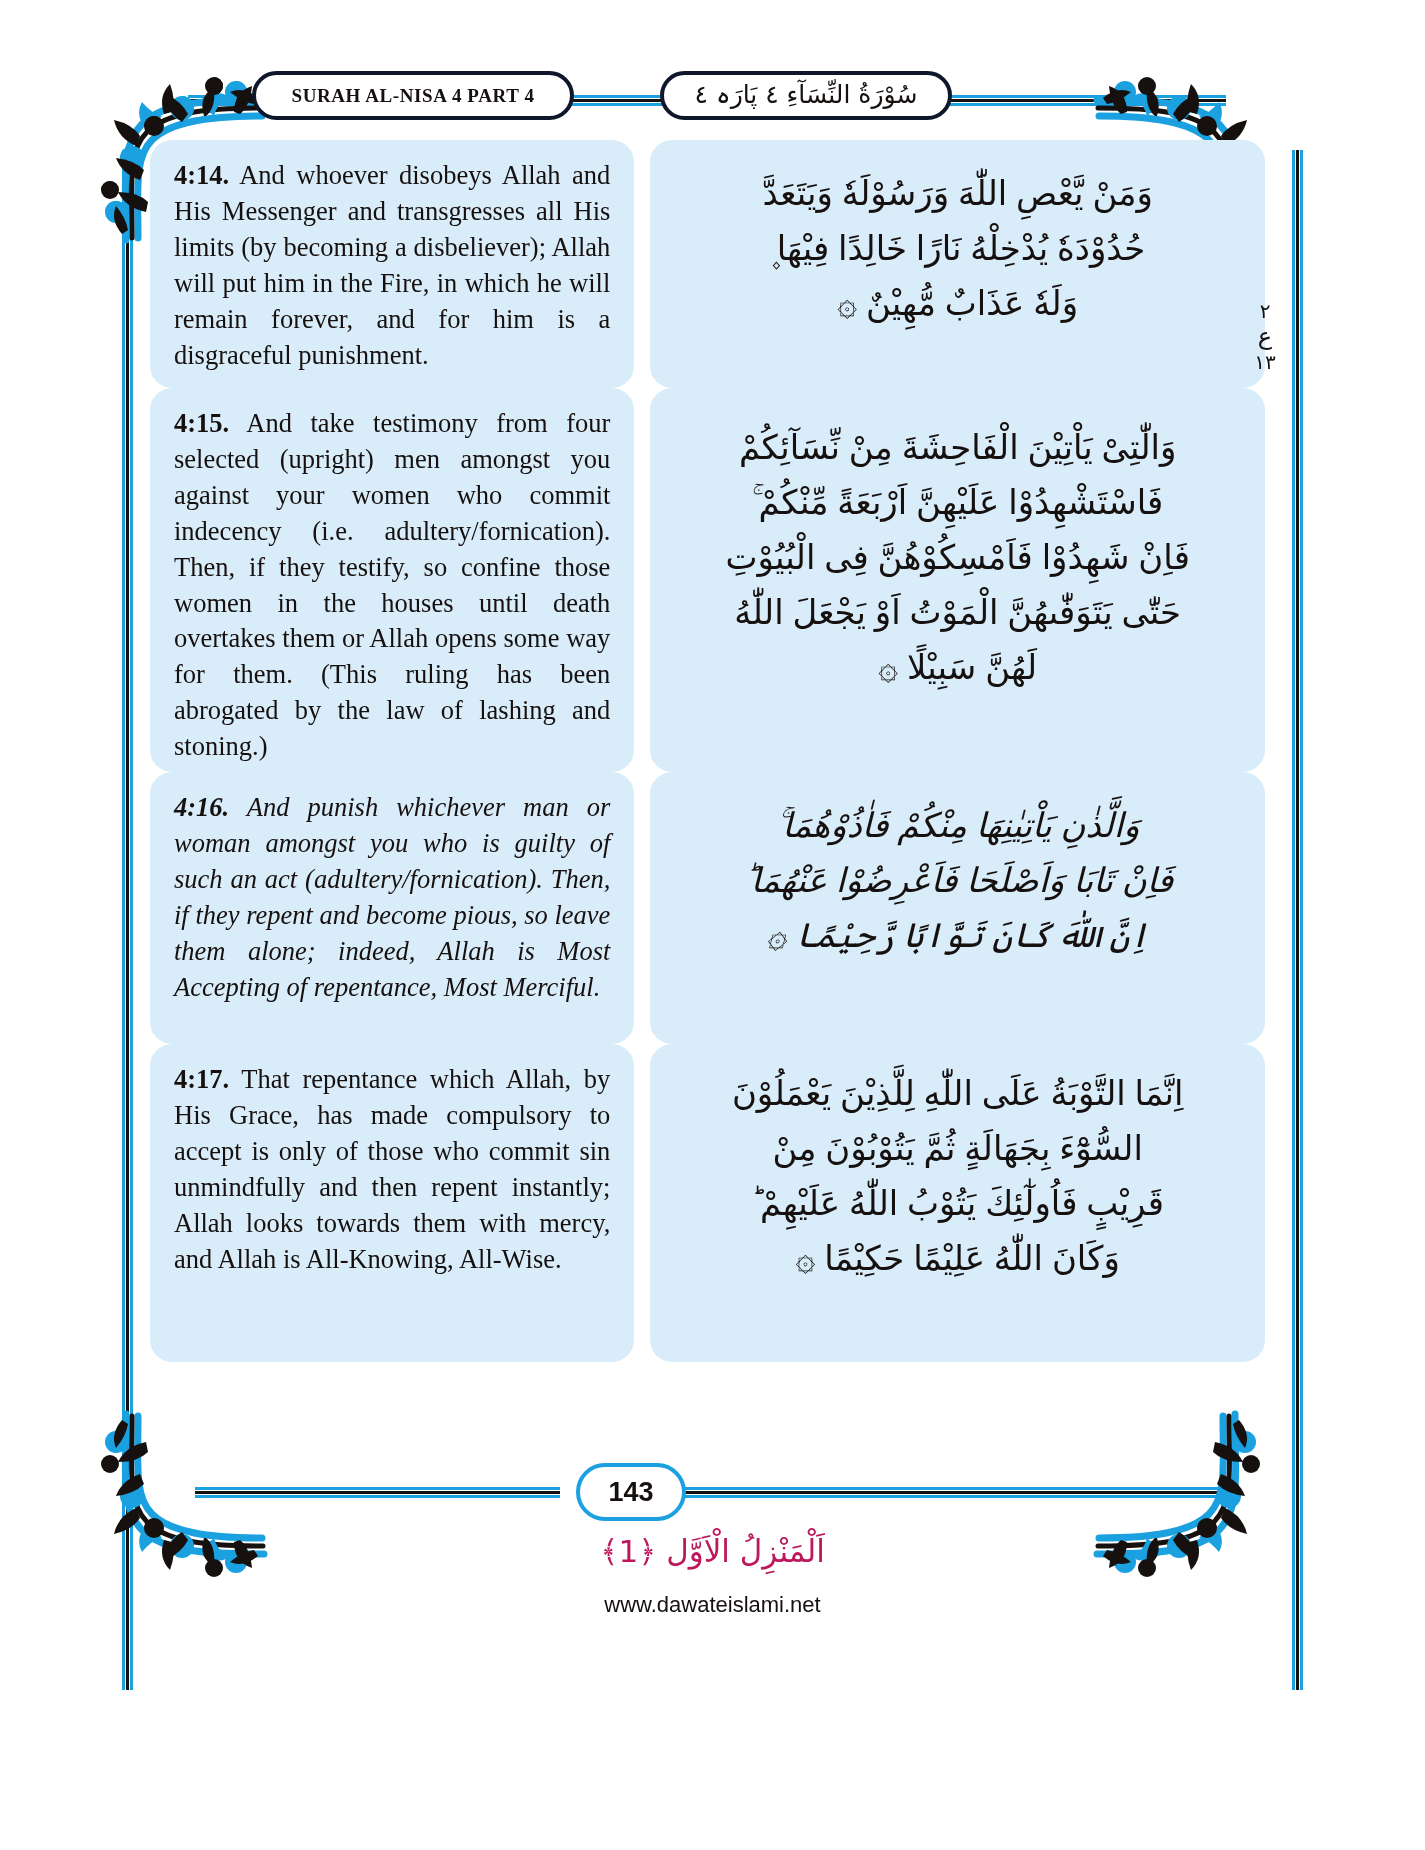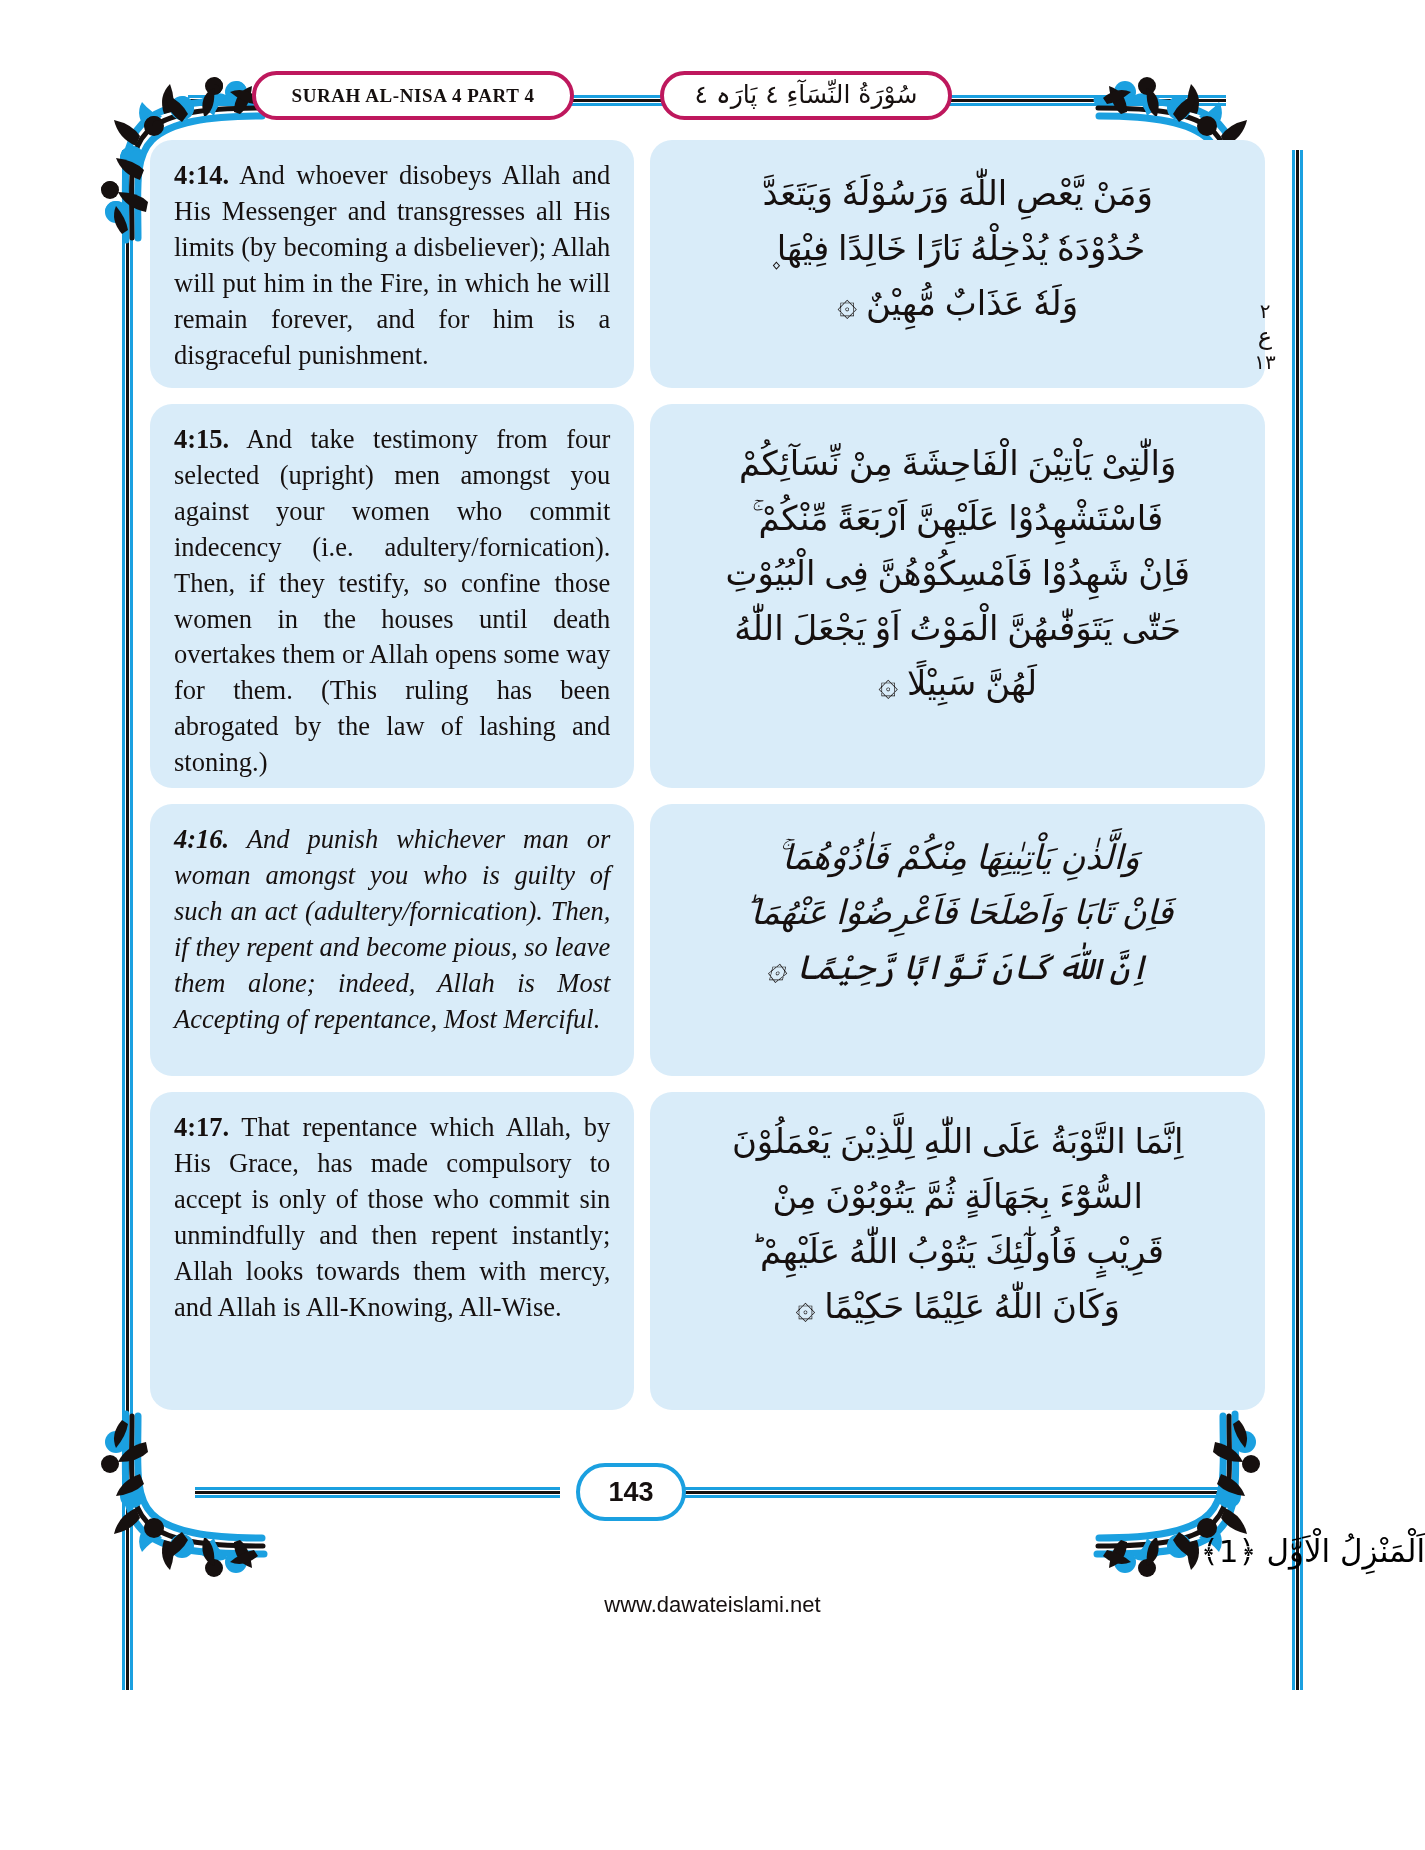--- a/index.html
+++ b/index.html
@@ -56,21 +56,21 @@
   #rule-top-mid   { left: 565px; top: 95px; width: 105px; }
   #rule-top-right { left: 946px; top: 95px; width: 280px; }
   
   #rule-bot-left  { left: 195px; top: 1487px; width: 365px; }
   #rule-bot-right { left: 652px; top: 1487px; width: 575px; }
 
   
   .tab {
     position: absolute;
     background: #ffffff;
-    border: 4px solid #be185d;
+    border: 4px solid #0f172a;
     border-radius: 40px;
     display: flex;
     align-items: center;
     justify-content: center;
     box-sizing: border-box;
   }
   #tab-en {
     left: 252px; top: 71px;
     width: 322px; height: 49px;
   }
@@ -124,21 +124,21 @@
   
   #content {
     position: absolute;
     left: 150px; top: 140px;
     width: 1115px;
     height: 1305px;
   }
   .verse-row {
     display: flex;
     gap: 16px;
-    margin-bottom: 16px;
+    margin-bottom: 0;
   }
   .cell {
     background: #d9ecf9;
     border-radius: 22px;
     box-sizing: border-box;
   }
   .cell-en {
     width: 490px;
     padding: 18px 24px 16px 24px;
     font-family: "Liberation Serif", "DejaVu Serif", serif;
@@ -187,24 +187,24 @@
   #margin-marks div { line-height: 1.15; }
   #margin-marks .m-num   { font-size: 20px; }
   #margin-marks .m-ruku  { font-size: 24px; }
   #margin-marks .m-num2  { font-size: 20px; }
 
   
   #footer-ar {
     position: absolute;
     left: 0; top: 1533px;
     width: 1425px;
-    text-align: right;
+    text-align: center;
     font-family: "DejaVu Sans", sans-serif;
     font-size: 31px;
-    color: #000000;
+    color: #be185d;
     direction: rtl;
   }
   #footer-url {
     position: absolute;
     left: 0; top: 1592px;
     width: 1425px;
     text-align: center;
     font-family: "Liberation Sans", sans-serif;
     font-size: 22px;
     color: #16100f;

